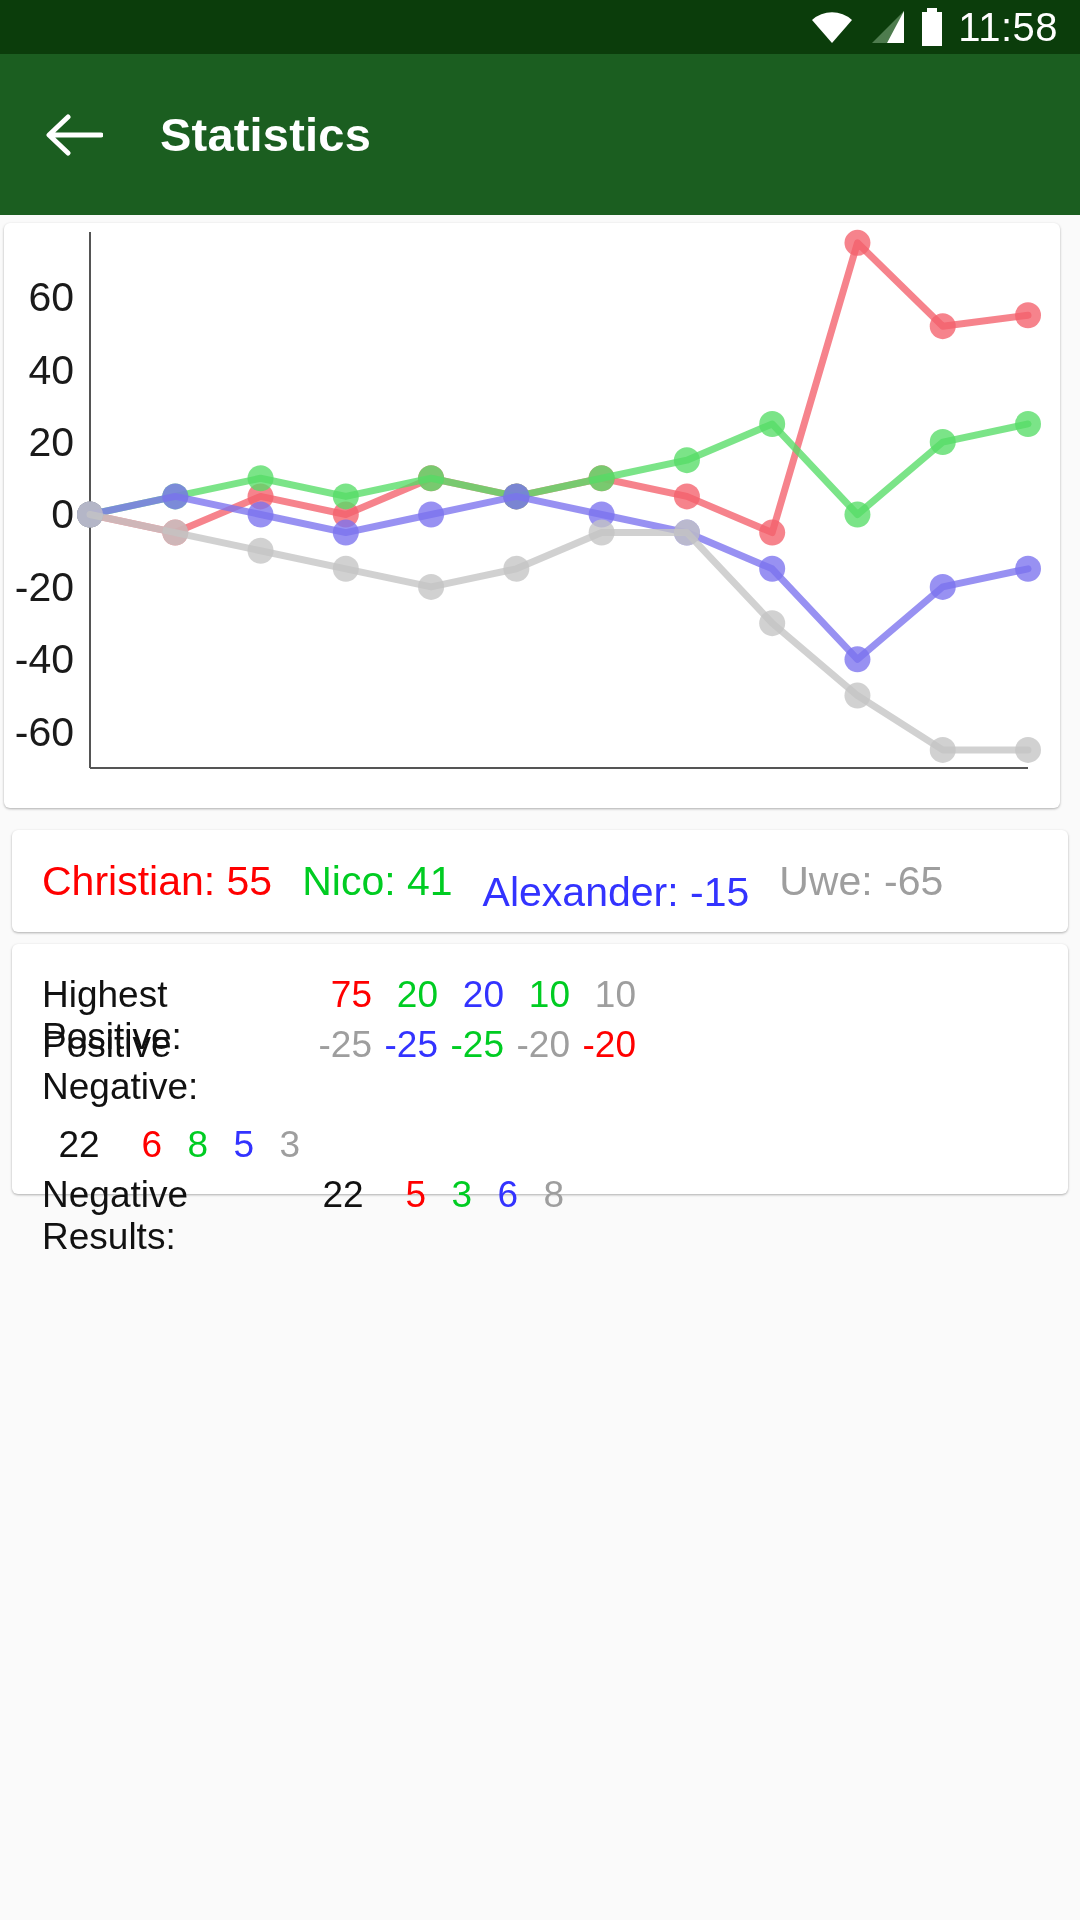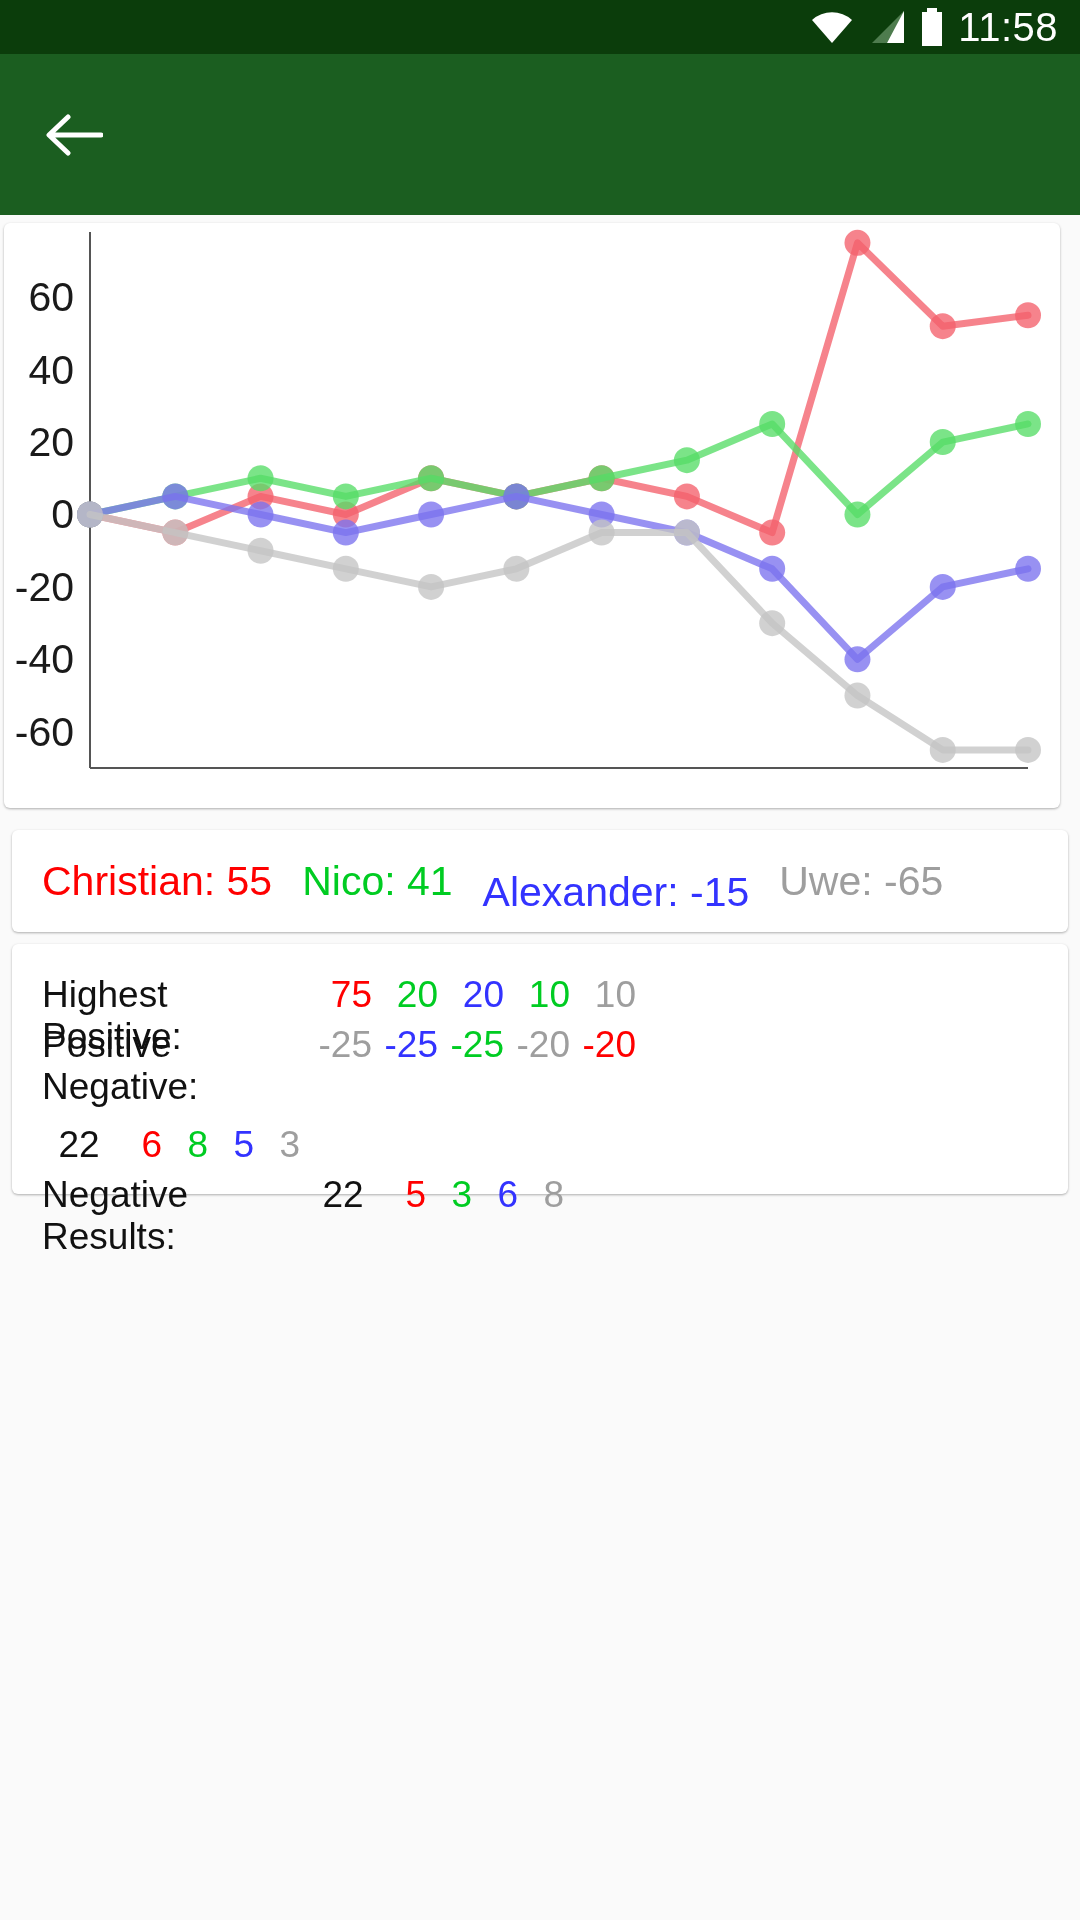--- a/index.html
+++ b/index.html
@@ -104,20 +104,21 @@
   </span>
   <span class="sb-time">11:58</span>
 </div>
 
 <div class="appbar">
   <div class="back-btn">
     <svg width="58" height="46" viewBox="0 0 58 46">
       <path d="M56 23 L5 23 M23 5 L4 23 L23 41" stroke="#FFFFFF" stroke-width="5" fill="none" stroke-linecap="round" stroke-linejoin="round"></path>
     </svg>
   </div>
+  <div class="appbar-title">Statistics</div>
 </div>
 
 <div class="card" id="chart-card">
   <svg class="chart-svg" viewBox="0 0 1056 585">
     <g id="ytick-group">
         <text class="ytick-label" x="70" y="88.18918918918916">60</text>
         <text class="ytick-label" x="70" y="160.62162162162167">40</text>
         <text class="ytick-label" x="70" y="233.05405405405406">20</text>
         <text class="ytick-label" x="70" y="305.48648648648646">0</text>
         <text class="ytick-label" x="70" y="377.91891891891896">-20</text>

